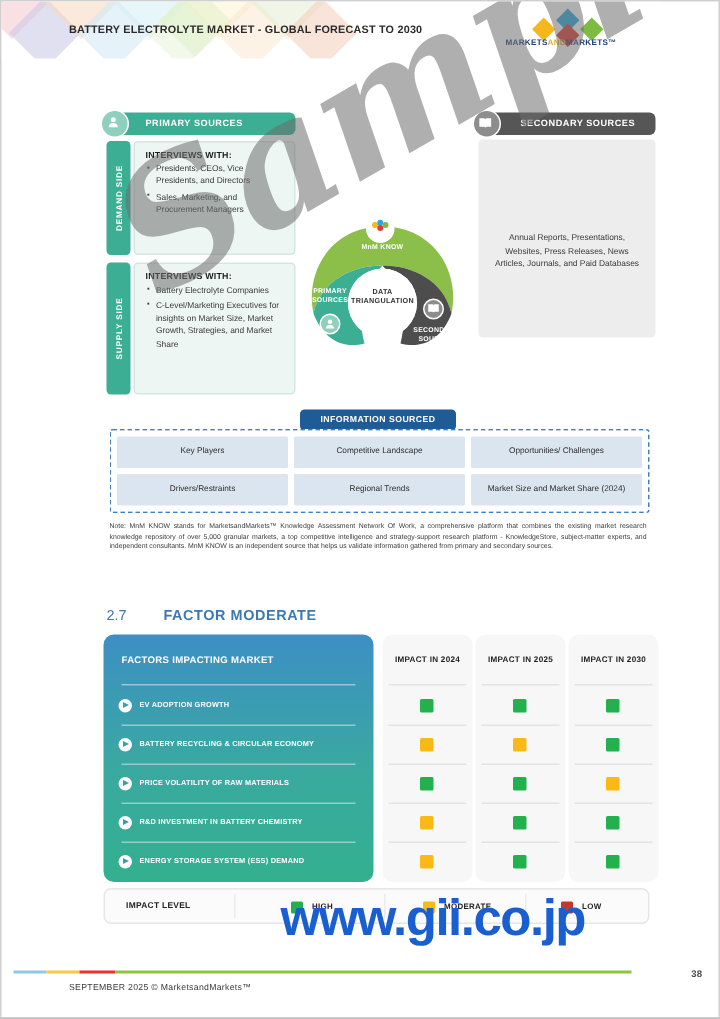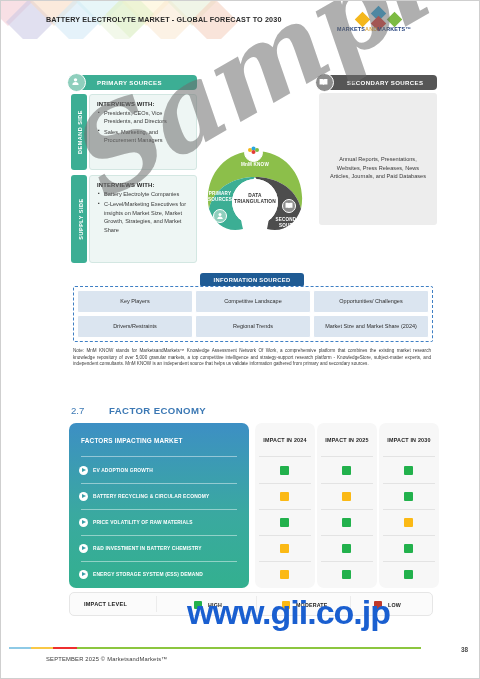--- a/index.html
+++ b/index.html
@@ -326,21 +326,21 @@
     <div class="gcell" style="left:121px;top:3px;width:116px;height:23px;">Competitive Landscape</div>
     <div class="gcell" style="left:239px;top:3px;width:116px;height:23px;">Opportunities/ Challenges</div>
     <div class="gcell" style="left:3px;top:28px;width:116px;height:23px;">Drivers/Restraints</div>
     <div class="gcell" style="left:121px;top:28px;width:116px;height:23px;">Regional Trends</div>
     <div class="gcell" style="left:239px;top:28px;width:116px;height:23px;">Market Size and Market Share (2024)</div>
   </div>
 
   <div class="note">Note: MnM KNOW stands for MarketsandMarkets™ Knowledge Assessment Network Of Work, a comprehensive platform that combines the existing market research knowledge repository of over 5,000 granular markets, a top competitive intelligence and strategy-support research platform - KnowledgeStore, subject-matter experts, and independent consultants. MnM KNOW is an independent source that helps us validate information gathered from primary and secondary sources.</div>
 
   <div class="fa-num">2.7</div>
-  <div class="fa-title">FACTOR ECONOMY</div>
+  <div class="fa-title">FACTOR MODERATE</div>
 
   <div class="fa-left">
     <div class="fa-left-head">FACTORS IMPACTING MARKET</div>
     <div class="fa-sep" style="top:33px;"></div>
     <div class="play" style="top:43px;"></div>
     <div class="fa-row-lbl" style="top:45px;width:150px;">EV ADOPTION GROWTH</div>
     <div class="fa-sep" style="top:60px;"></div>
     <div class="play" style="top:69px;"></div>
     <div class="fa-row-lbl" style="top:71px;width:150px;">BATTERY RECYCLING &amp; CIRCULAR ECONOMY</div>
     <div class="fa-sep" style="top:86px;"></div>

